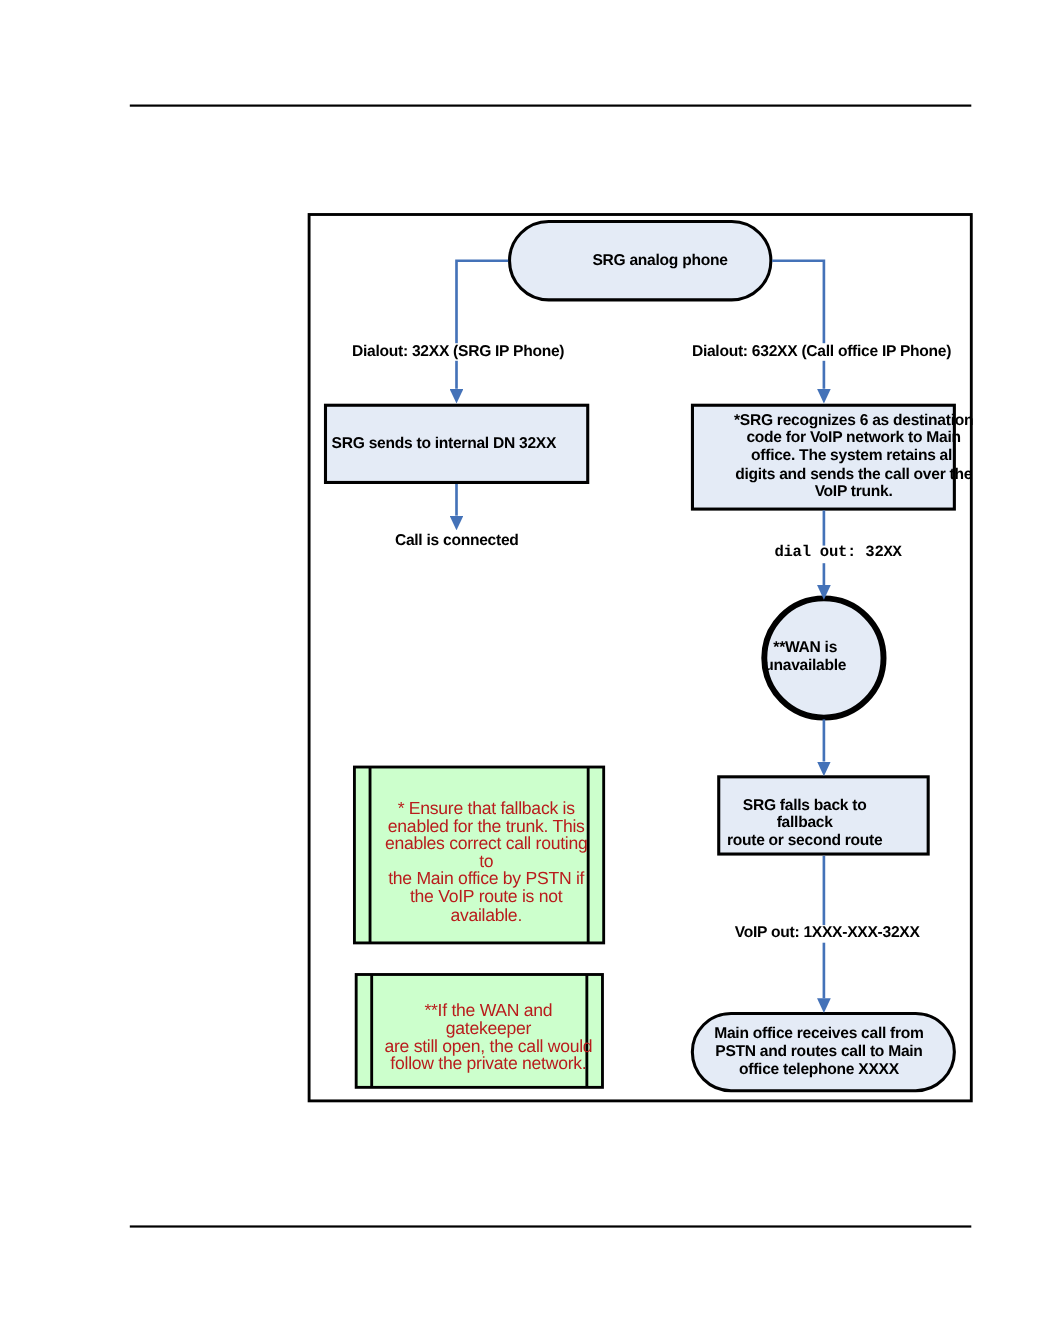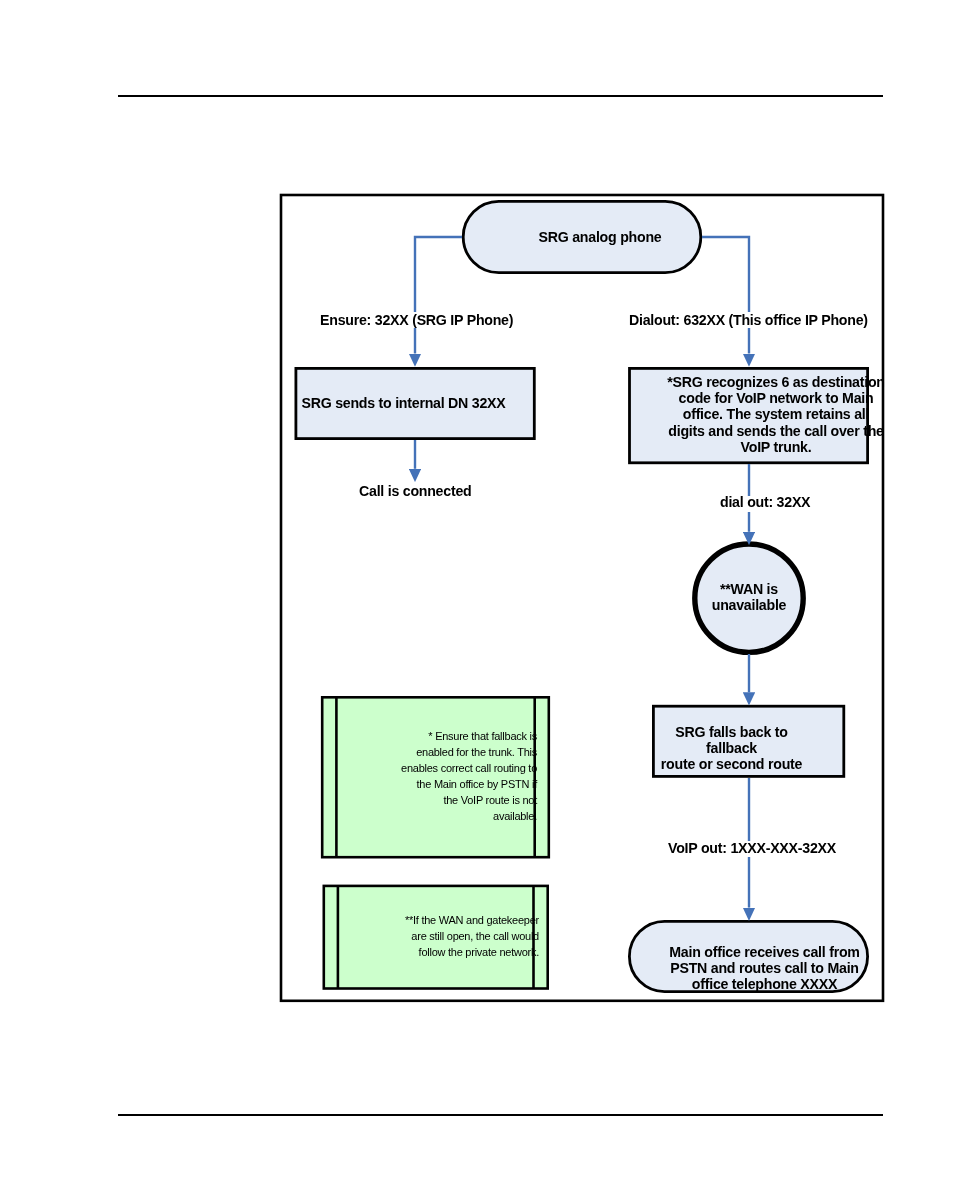--- a/index.html
+++ b/index.html
@@ -49,26 +49,26 @@
     color: #000000;
     white-space: nowrap;
     background: transparent;
   }
   .labelmask {
     position: absolute;
     background: #ffffff;
   }
   .notetext {
     position: absolute;
-    text-align: right;
+    text-align: center;
     font-weight: normal;
-    font-size: 11px;
+    font-size: 16px;
     letter-spacing: -0.25px;
     line-height: 16.1px;
-    color: #000000;
+    color: #b91c1c;
     white-space: pre-line;
   }
 </style>
 </head>
 <body>
 
 <div class="page">
 
   <div class="rule" id="header-rule"></div>
   <div class="rule" id="footer-rule"></div>
@@ -110,37 +110,37 @@
     </g>
   </svg>
 
   <div class="nodelabel" style="left:462px;top:228.9px;width:276px;">SRG analog phone</div>
   <div class="nodelabel" style="left:283px;top:395.0px;width:241px;">SRG sends to internal DN 32XX</div>
   <div class="nodelabel" style="left:629px;top:374.3px;width:240px;margin-left:27px;">*SRG recognizes 6 as destination
 code for VoIP network to Main
 office. The system retains all
 digits and sends the call over the
 VoIP trunk.</div>
-  <div class="nodelabel" style="left:695px;top:581.0px;width:108px;">**WAN is
+  <div class="nodelabel" style="left:678px;top:581.0px;width:108px;">**WAN is
 unavailable</div>
   <div class="nodelabel" style="left:652px;top:724.0px;width:159px;">SRG falls back to fallback
 route or second route</div>
-  <div class="nodelabel" style="left:644px;top:931.6px;width:241px;margin-top:12px;">Main office receives call from
+  <div class="nodelabel" style="left:624px;top:931.6px;width:241px;">Main office receives call from
 PSTN and routes call to Main
 office telephone XXXX</div>
 
   <div class="labelmask" style="left:320px;top:312px;width:193px;height:16.2px;"></div>
   <div class="labelmask" style="left:629px;top:312px;width:242px;height:16.2px;"></div>
   <div class="labelmask" style="left:704px;top:496px;width:91px;height:15.6px;"></div>
   <div class="labelmask" style="left:668px;top:840.5px;width:164px;height:16px;"></div>
 
-  <div class="edgelabel" style="left:320px;top:312.0px;">Ensure: 32XX (SRG IP Phone)</div>
-  <div class="edgelabel" style="left:629px;top:312.0px;">Dialout: 632XX (This office IP Phone)</div>
+  <div class="edgelabel" style="left:320px;top:312.0px;">Dialout: 32XX (SRG IP Phone)</div>
+  <div class="edgelabel" style="left:629px;top:312.0px;">Dialout: 632XX (Call office IP Phone)</div>
   <div class="edgelabel" style="left:359px;top:483.2px;">Call is connected</div>
-  <div class="edgelabel" style="left:720px;top:494.4px;">dial out: 32XX</div>
+  <div class="edgelabel" style="left:704px;top:494.4px;font-family:Liberation Mono, monospace;">dial out: 32XX</div>
   <div class="edgelabel" style="left:668px;top:840.0px;">VoIP out: 1XXX-XXX-32XX</div>
 
   <div class="notetext" style="left:347px;top:728.0px;width:190px;">* Ensure that fallback is
 enabled for the trunk. This
 enables correct call routing to
 the Main office by PSTN if
 the VoIP route is not
 available.</div>
   <div class="notetext" style="left:349px;top:911.8px;width:190px;">**If the WAN and gatekeeper
 are still open, the call would

